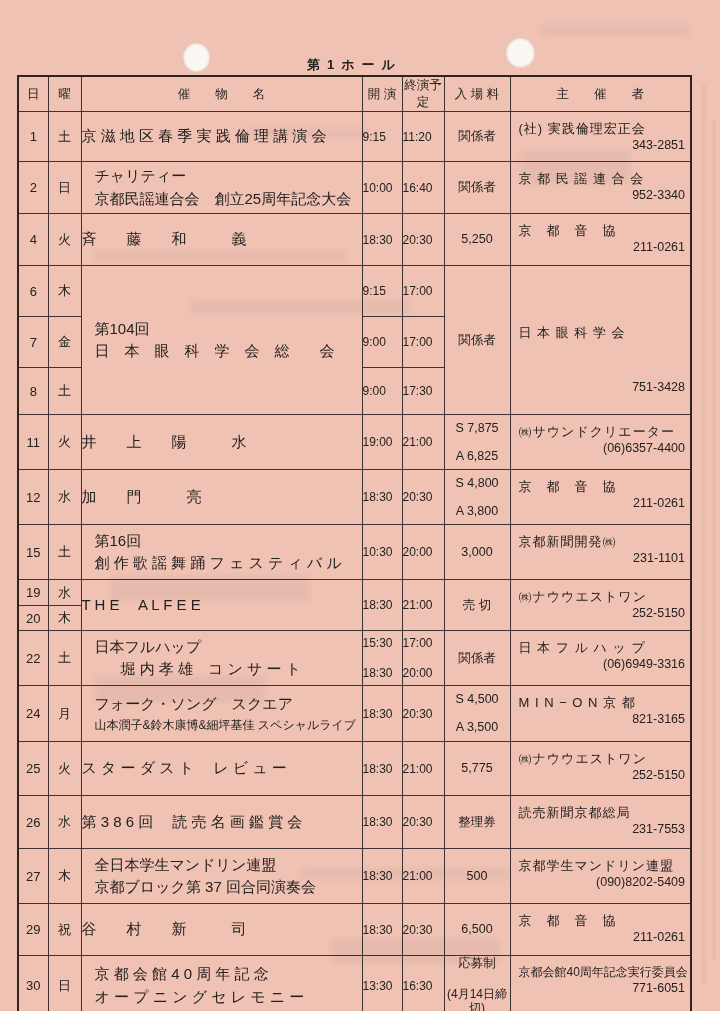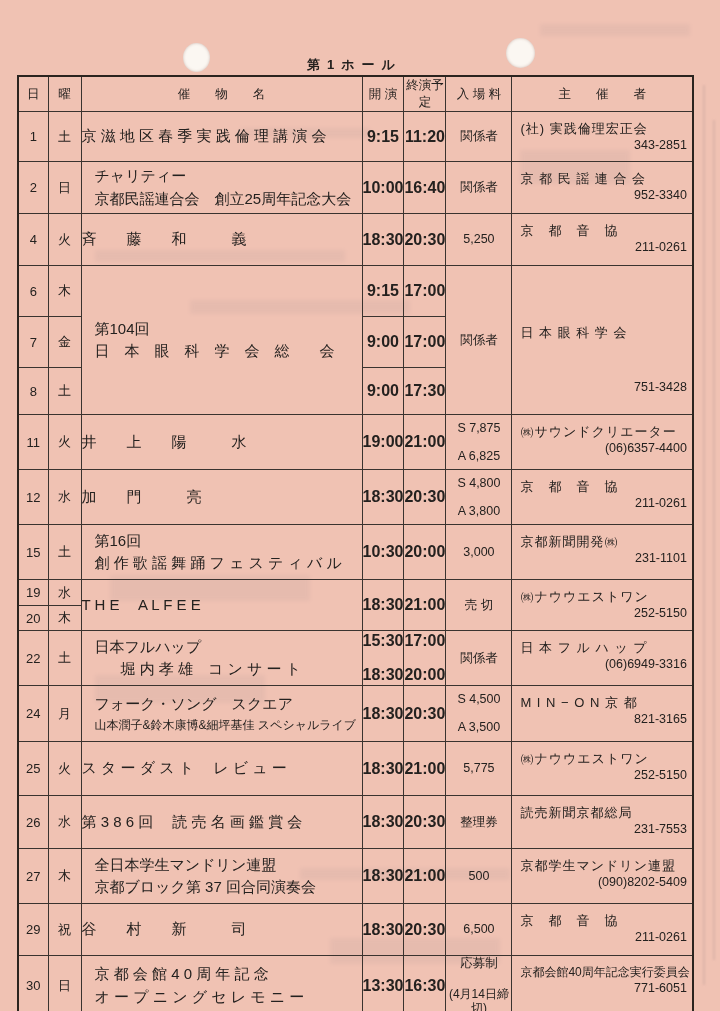--- a/index.html
+++ b/index.html
@@ -31,21 +31,21 @@
 
   
   .tbl-wrap{position:absolute;left:17px;top:75px;z-index:2;}
   table{border-collapse:collapse;table-layout:fixed;background:transparent;
         border:2px solid #2b241f;}
   th,td{border:1px solid #3a332f;padding:0;overflow:hidden;
         font-weight:normal;vertical-align:middle;}
   thead tr{height:20px;}
   th{font-size:12.5px;}
   td.day,td.wd{text-align:center;font-size:13px;}
-  td.tc{text-align:center;font-size:16px;font-weight:bold;}
+  td.tc{text-align:left;font-size:12px;}
   td.ev{font-size:15px;text-align:left;padding-left:13px;line-height:1.5;}
   td.ev.c{text-align:left;padding-left:0;}
   td.ev .sm{font-size:12px;}
   td.ev .ind{padding-left:26px;}
   td.fee{text-align:center;font-size:12.5px;line-height:1.2;}
   td.fee .l2{margin-top:13px;}
   td.fee .fsm{font-size:12px;margin-top:16px;}
   td.tc .l2{margin-top:16px;}
   td.org{vertical-align:top;padding-left:8px;font-size:13px;}
   td.org .nm{margin-top:8px;letter-spacing:1px;white-space:nowrap;}

